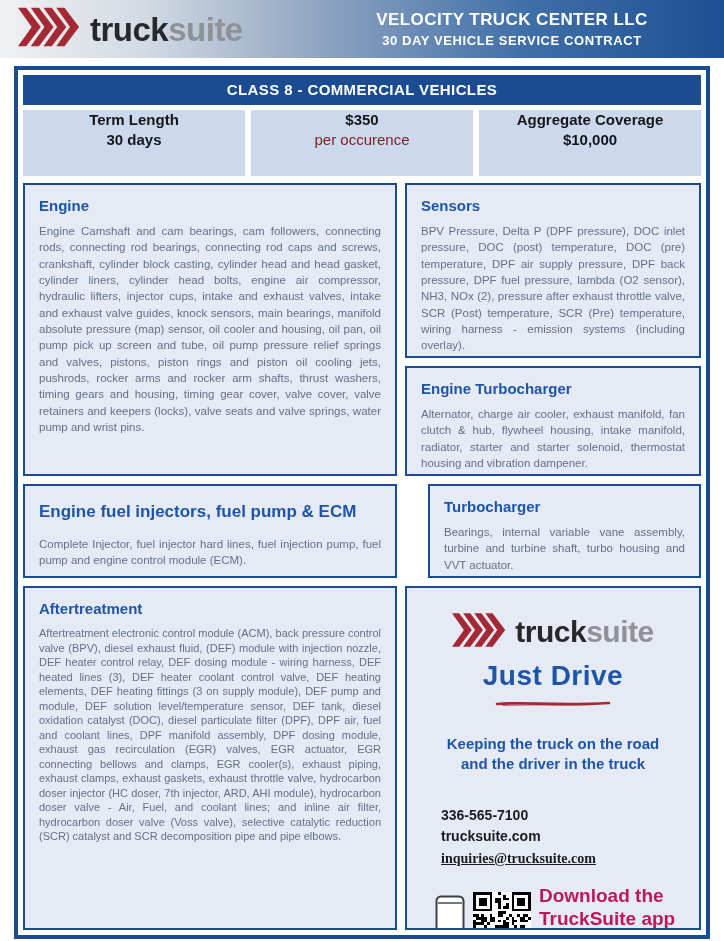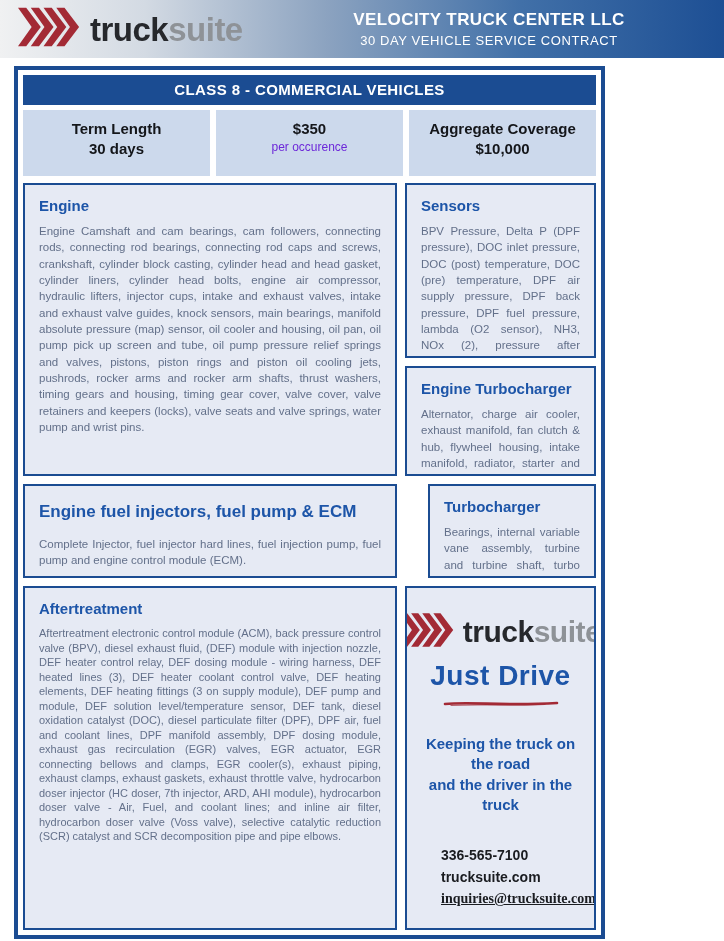--- a/index.html
+++ b/index.html
@@ -7,37 +7,37 @@
     font-family: "Liberation Sans", sans-serif; }
 
   
   .banner { position: relative; width: 724px; height: 58px;
     background: linear-gradient(90deg, #f0f1f2 0%, #d3dae3 20%, #8ca3c0 45%, #4170a8 72%, #1d4f94 100%);
     display: flex; align-items: center; }
   .banner-logo { display: flex; align-items: center; gap: 10px; padding-left: 18px; }
   .logo-word { font-size: 33px; font-weight: bold; letter-spacing: -0.5px; line-height: 1; }
   .logo-truck { color: #26282c; }
   .logo-suite { color: #8e9297; }
-  .banner-titles { position: absolute; left: 489px; top: 50%; transform: translate(-50%,-50%);
+  .banner-titles { position: absolute; left: 512px; top: 50%; transform: translate(-50%,-50%);
     text-align: center; color: #ffffff; white-space: nowrap; }
   .banner-company { font-size: 17px; font-weight: bold; letter-spacing: 0.4px; }
-  .banner-contract { font-size: 13px; font-weight: normal; letter-spacing: 0.6px; margin-top: 3px; }
-
-  
-  .container { width: 591px; margin: 8px 14px 0 14px; border: 4px solid #1b4c92;
+  .banner-contract { font-size: 13px; font-weight: bold; letter-spacing: 0.6px; margin-top: 3px; }
+
+  
+  .container { width: 696px; margin: 8px 14px 0 14px; border: 4px solid #1b4c92;
     background: #ffffff; padding: 5px; }
 
   .class-bar { background: #1b4c92; color: #ffffff; height: 30px; line-height: 30px;
     text-align: center; font-size: 15px; font-weight: bold; letter-spacing: 0.4px; }
 
   
   .info-row { display: flex; gap: 6px; margin: 5px 0 7px 0; }
-  .info-box { flex: 1; background: #ccd9ec; height: 66px; text-align: center; padding-top: 9px; }
+  .info-box { flex: 1; background: #ccd9ec; height: 66px; text-align: center; }
   .info-label, .info-value { font-size: 15px; font-weight: bold; color: #14161a; line-height: 1.35; }
-  .info-note { font-size: 12px; color: #6d28d9; line-height: 1.35; }
+  .info-note { font-size: 15px; color: #7f1d1d; line-height: 1.35; }
 
   
   .main-grid { display: grid; grid-template-columns: 374px 1fr;
     grid-template-rows: 175px 110px 94px 344px; gap: 8px; }
   .panel { background: #e6eaf4; border: 2px solid #1b4c92; padding: 12px 14px; overflow: hidden; }
   .panel-engine { grid-column: 1; grid-row: 1 / 3; }
   .panel-sensors { grid-column: 2; grid-row: 1; }
   .panel-accessories { grid-column: 2; grid-row: 2; }
   .panel-injectors { grid-column: 1; grid-row: 3; }
   .panel-turbo { grid-column: 2; grid-row: 3; margin-left: 23px; }

